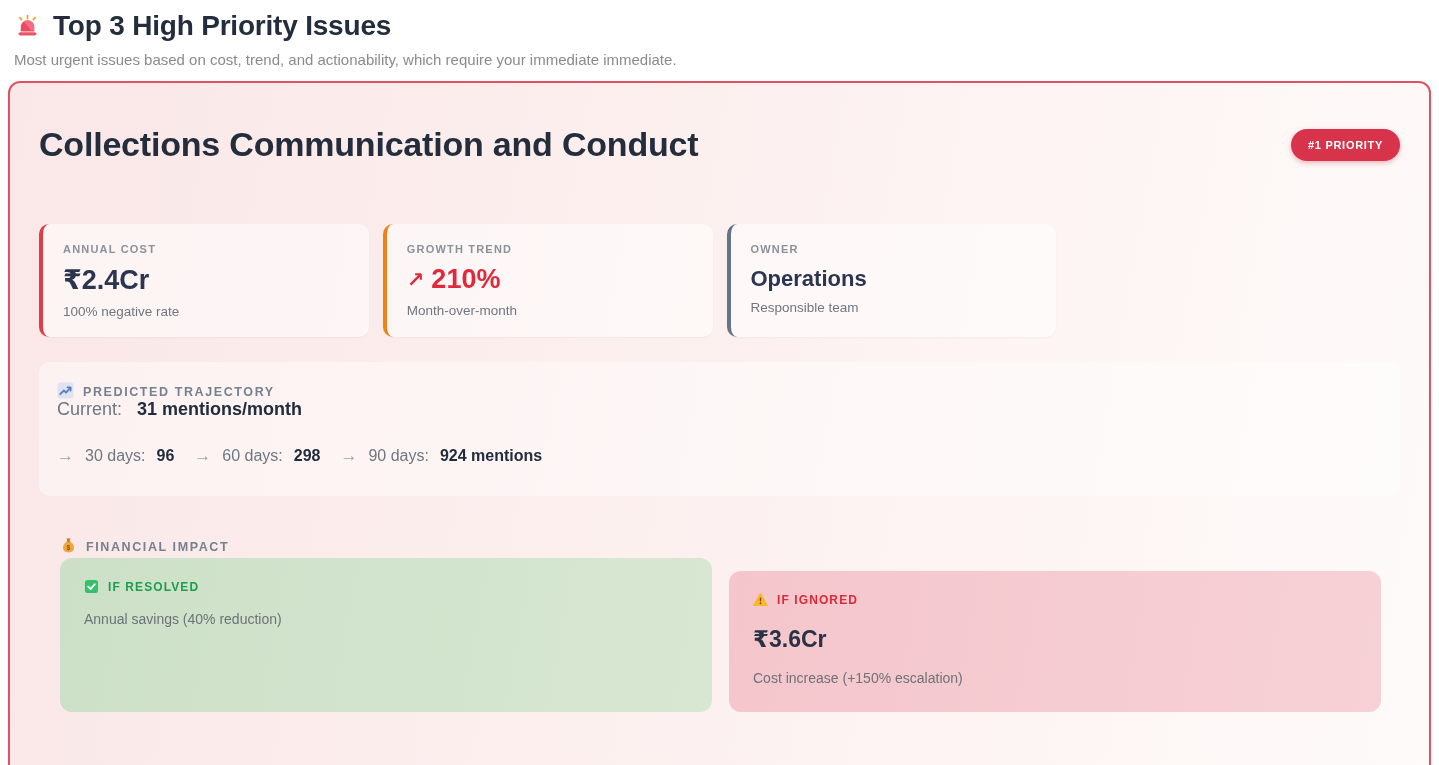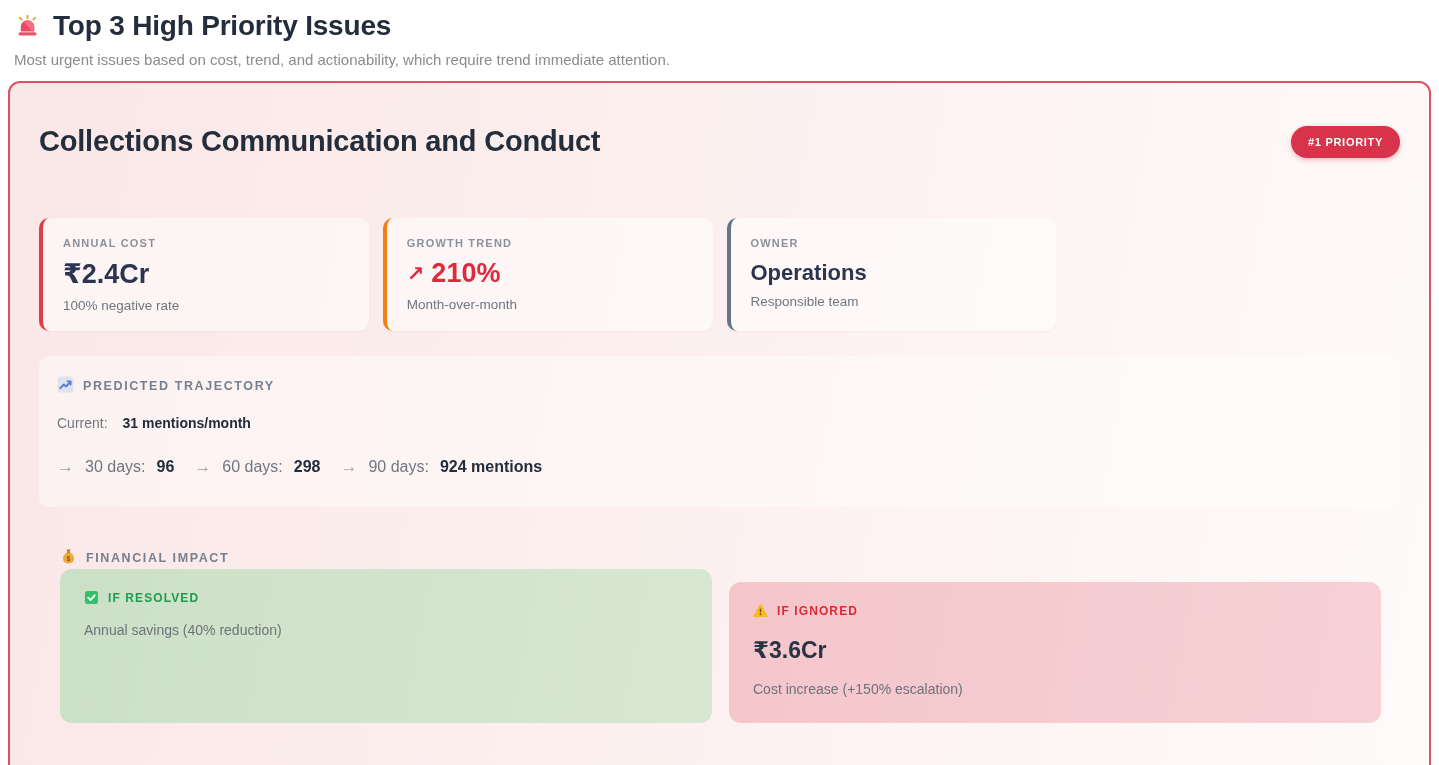--- a/index.html
+++ b/index.html
@@ -20,21 +20,21 @@
   
   .priority-card {
     margin: 13px 8px 0 8px;
     height: 960px;                 
     border: 2px solid #e05261;
     border-radius: 12px;
     background: linear-gradient(100deg, #fae7e7 0%, #fcf0ef 45%, #fefbfa 100%);
     padding: 42px 29px;
   }
   .card-header { display: flex; align-items: center; justify-content: space-between; margin-bottom: 60px; }
-  .card-header h2 { font-size: 29px; font-weight: 700; color: #232d3c; letter-spacing: -0.2px; }
+  .card-header h2 { font-size: 34px; font-weight: 700; color: #232d3c; letter-spacing: -0.2px; }
   .priority-badge {
     background: #d7344b; color: #ffffff;
     font-size: 11px; font-weight: 700; letter-spacing: 0.7px;
     padding: 10px 17px; border-radius: 999px;
     box-shadow: 0 2px 5px rgba(215, 52, 75, 0.35);
     white-space: nowrap;
   }
 
   
   .stats-row { display: grid; grid-template-columns: repeat(4, 1fr); gap: 14px; margin-bottom: 25px; }
@@ -66,21 +66,21 @@
   .trajectory-panel {
     background: rgba(255,255,255,0.42);
     border-radius: 10px;
     padding: 20px 18px 30px;
     margin-bottom: 41px;
   }
   .section-head { display: flex; align-items: flex-end; gap: 9px; }
   .section-head .head-label {
     font-size: 12.5px; font-weight: 700; color: #77808e; letter-spacing: 1.6px;
   }
-  .current-row { margin-top: 22px; font-size: 14px; display: flex; align-items: baseline; }
+  .current-row { font-size: 18px; display: flex; align-items: baseline; }
   .muted-label { color: #6f7781; }
   .strong-val { font-weight: 700; color: #222d3c; }
   .current-row .strong-val { margin-left: 15px; }
   .forecast-row { margin-top: 26px; display: flex; align-items: center; font-size: 16px; }
   .fc-arrow { color: #99a0aa; font-size: 17px; margin-right: 11px; }
   .forecast-row .muted-label { margin-right: 11px; }
   .forecast-row .strong-val { margin-right: 20px; }
 
   
   .financial-section { margin: 0 19px 0 21px; }
@@ -110,21 +110,21 @@
           <line x1="12" y1="2.4" x2="12" y2="4.7"></line>
           <line x1="18.8" y1="4.2" x2="17.2" y2="5.8"></line>
         </g>
         <path d="M12 6.5c-3.3 0-6 2.7-6 6v4h12v-4c0-3.3-2.7-6-6-6z" fill="#ec4a62"></path>
         <path d="M12 6.5c-1.2 0-2.3.35-3.2.95l6.4 8.05h2.8v-3c0-3.3-2.7-6-6-6z" fill="#f87289" opacity="0.85"></path>
         <rect x="4" y="17" width="16" height="3" rx="1.5" fill="#e8556b"></rect>
       </svg>
     </span>
     <h1>Top 3 High Priority Issues</h1>
   </div>
-  <p class="subtitle">Most urgent issues based on cost, trend, and actionability, which require trend immediate attention.</p>
+  <p class="subtitle">Most urgent issues based on cost, trend, and actionability, which require your immediate immediate.</p>
 </header>
 
 <section class="priority-card">
 
   <div class="card-header">
     <h2>Collections Communication and Conduct</h2>
     <span class="priority-badge">#1 PRIORITY</span>
   </div>
 
   <div class="stats-row">

